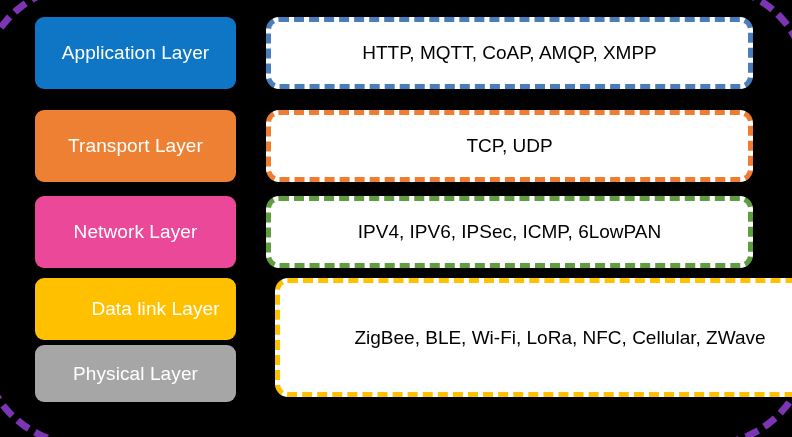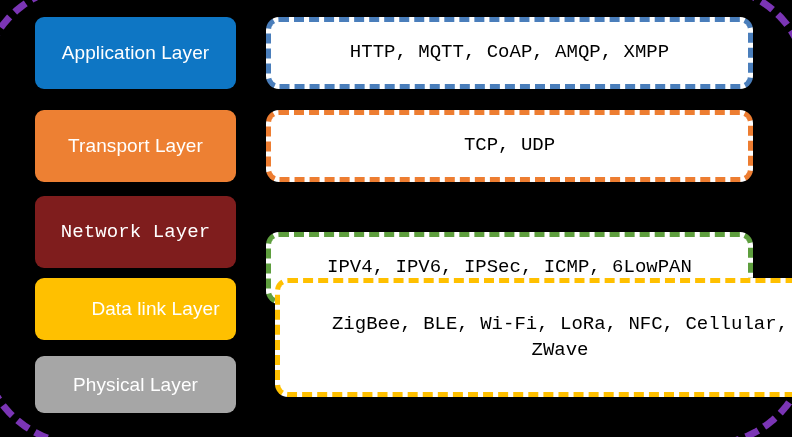--- a/index.html
+++ b/index.html
@@ -50,52 +50,51 @@
   .proto-box {
     position: absolute;
     left: 266px;
     width: 487px;
     background: #FFFFFF;
     border-radius: 13px;
     box-sizing: border-box;
     display: flex;
     align-items: center;
     justify-content: center;
-    text-align: center;
+    text-align: left;
     color: #000000;
     font-size: 19px;
     line-height: 1.35;
     padding: 4px 20px;
-    font-family: Liberation Mono, monospace;
   }
 
   
   .row-application .layer-box,
   .row-application .proto-box { top: 17px; height: 72px; }
 
   .row-transport .layer-box,
   .row-transport .proto-box { top: 110px; height: 72px; }
 
   .row-network .layer-box,
   .row-network .proto-box { top: 196px; height: 72px; }
 
   .row-datalink .layer-box { top: 278px; height: 62px; padding-left: 40px; }
-  .row-physical .layer-box { top: 356px; height: 57px; }
+  .row-physical .layer-box { top: 345px; height: 57px; }
   .row-datalink .proto-box { top: 278px; height: 119px; left: 275px; width: 570px; }
 
   
   .box-blue   { background: #0E76C4; }
   .box-orange { background: #ED8033; text-align: right; }
-  .box-green  { background: #7f1d1d; font-family: Liberation Mono, monospace; }
+  .box-green  { background: #ec4899; }
   .box-yellow { background: #FFC000; }
   .box-gray   { background: #A6A6A6; }
 
   .dash-blue   { border: 5px dashed #4A7EBB; }
   .dash-orange { border: 5px dashed #ED7D31; }
-  .dash-green  { border: 5px dashed #5E9E3E; margin-top: 36px; }
+  .dash-green  { border: 5px dashed #5E9E3E; }
   .dash-yellow { border: 5px dashed #FFC000; }
 </style>
 </head>
 <body>
 
 <div id="canvas">
 
   <div class="outer-boundary"></div>
 
   <div class="row-application">

